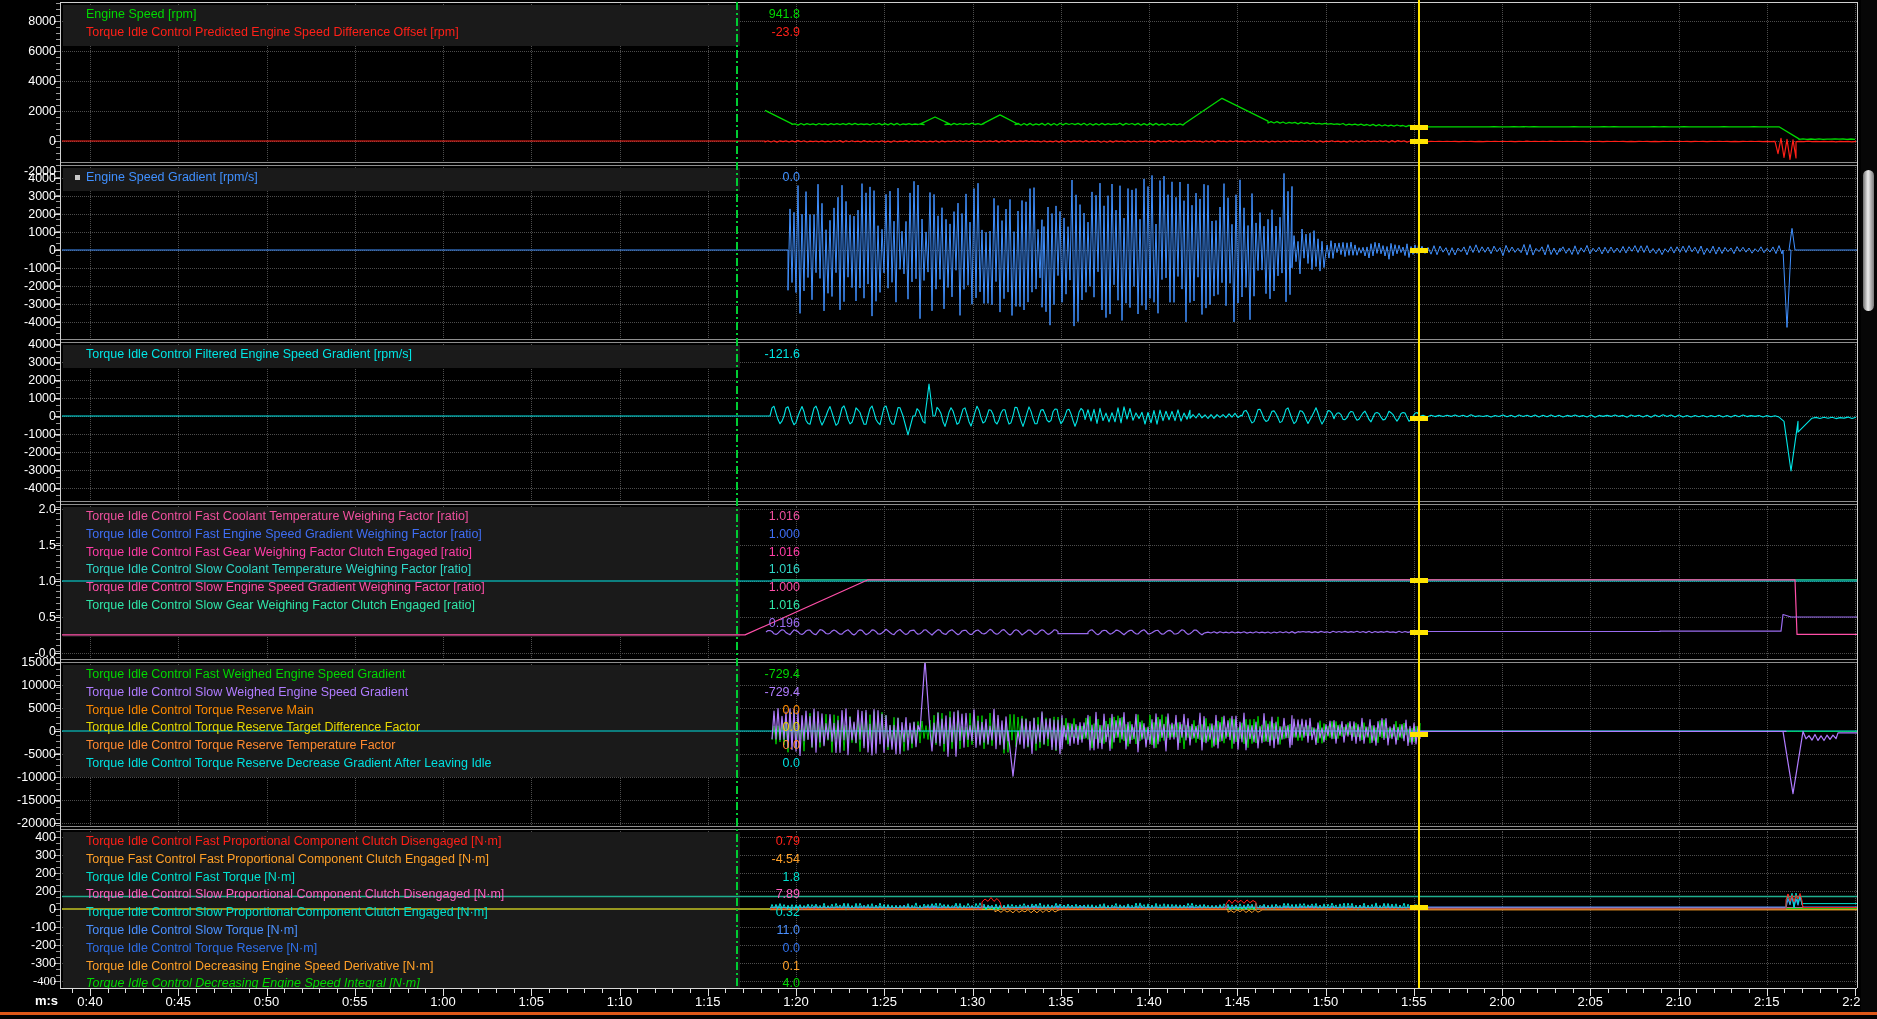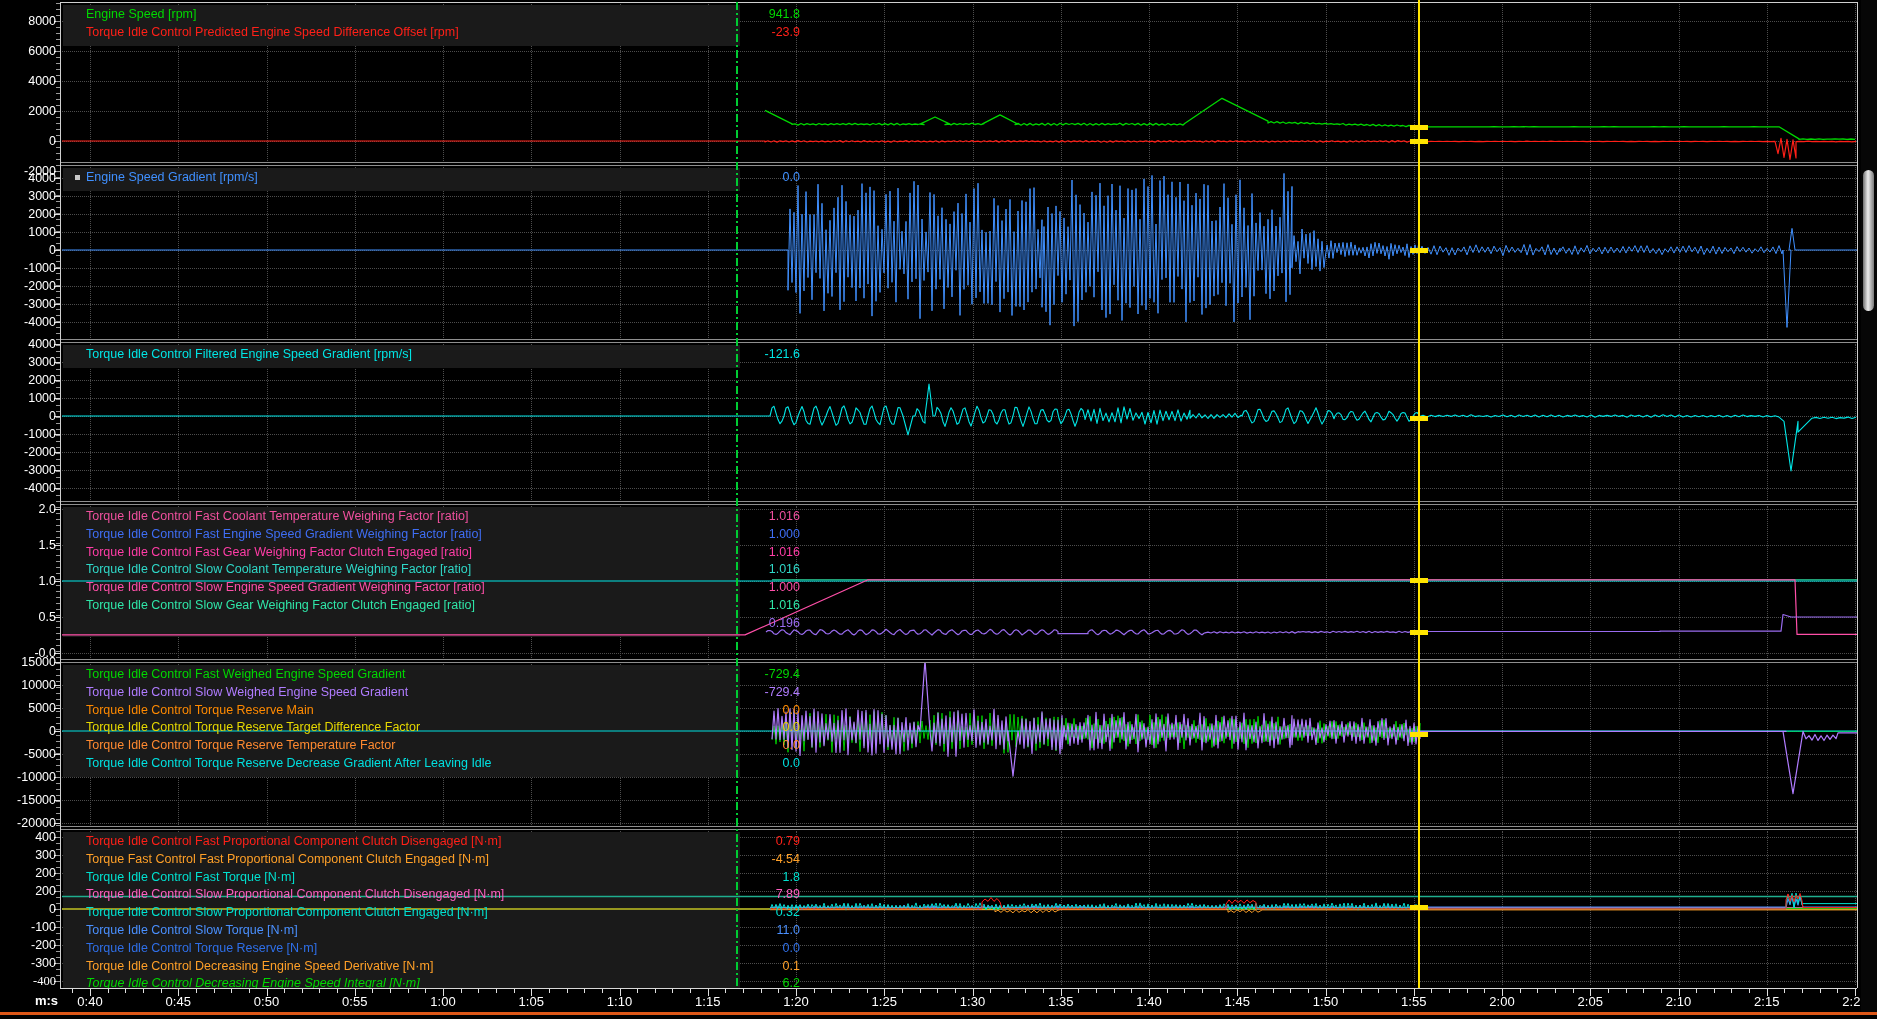--- a/index.html
+++ b/index.html
@@ -401,21 +401,21 @@
         <div class="sigval" style="top: 56.4px; color: rgb(255, 95, 192);">7.89</div>
         <div class="sigrow" style="top: 74.2px; color: rgb(0, 224, 208);">Torque Idle Control Slow Proportional Component Clutch Engaged [N·m]</div>
         <div class="sigval" style="top: 74.2px; color: rgb(0, 224, 208);">0.32</div>
         <div class="sigrow" style="top: 92px; color: rgb(74, 144, 255);">Torque Idle Control Slow Torque [N·m]</div>
         <div class="sigval" style="top: 92px; color: rgb(74, 144, 255);">11.0</div>
         <div class="sigrow" style="top: 109.8px; color: rgb(47, 111, 232);">Torque Idle Control Torque Reserve [N·m]</div>
         <div class="sigval" style="top: 109.8px; color: rgb(47, 111, 232);">0.0</div>
         <div class="sigrow" style="top: 127.6px; color: rgb(255, 160, 40);">Torque Idle Control Decreasing Engine Speed Derivative [N·m]</div>
         <div class="sigval" style="top: 127.6px; color: rgb(255, 160, 40);">0.1</div>
         <div class="sigrow" style="top: 145.4px; color: rgb(0, 216, 0); font-style: italic;">Torque Idle Control Decreasing Engine Speed Integral [N·m]</div>
-        <div class="sigval" style="top: 145.4px; color: rgb(0, 216, 0);">6.2</div>
+        <div class="sigval" style="top: 145.4px; color: rgb(0, 216, 0);">4.0</div>
       </div>
       <div class="sep" style="top: 826px;"></div>
     </div>
 
   <div class="border-top"></div>
   <div class="border-left"></div>
   <div class="border-right"></div>
   <div class="minor-yticks"></div>
 
   <div id="marker-line" class="marker" style="left: 736px;"></div>

